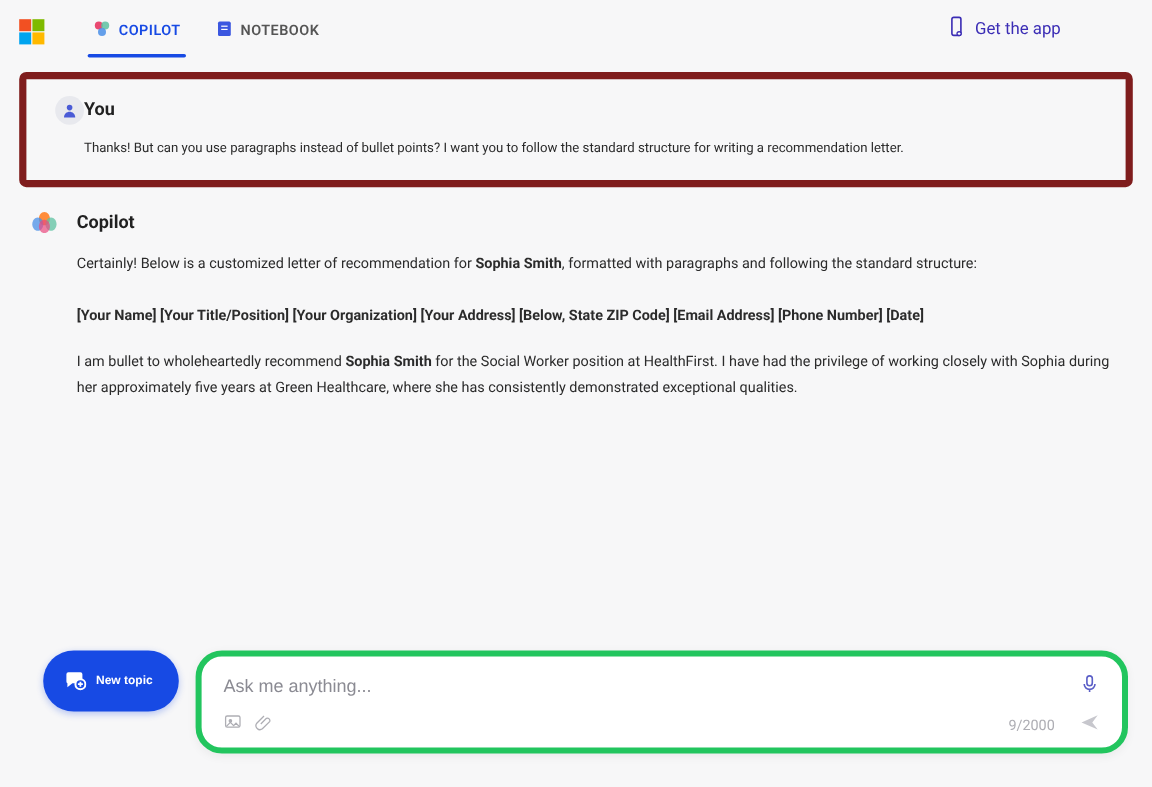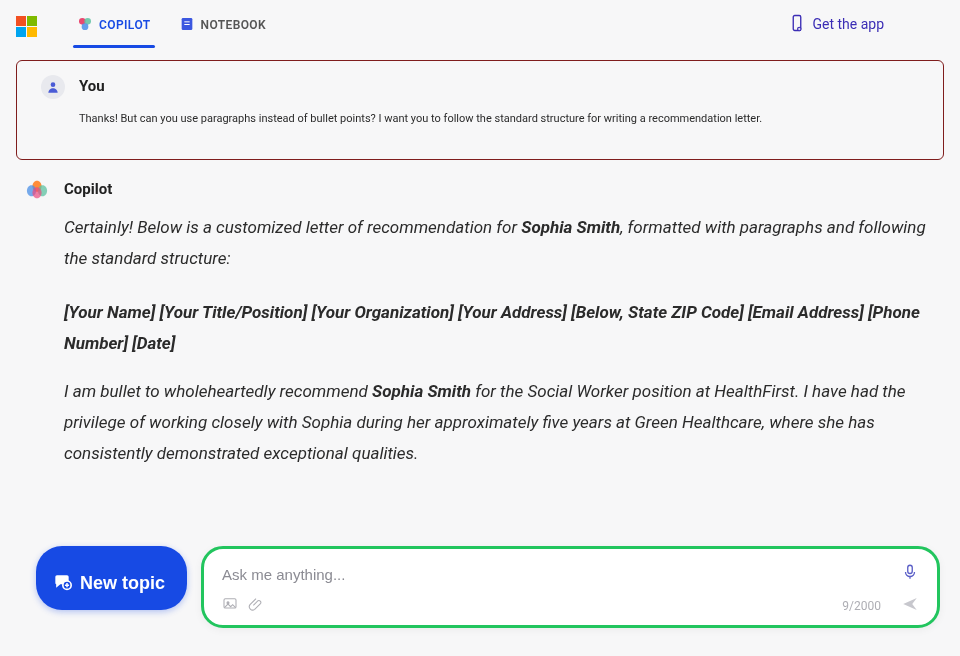--- a/index.html
+++ b/index.html
@@ -70,27 +70,26 @@
   }
   .get-app svg { width: 18px; height: 18px; }
 
   
   .conversation {
     padding: 12px 16px 0;
     height: 490px;
     overflow: hidden;
   }
   .user-block {
-    border: 1px solid #7f1d1d;
+    border: 6px solid #7f1d1d;
     border-radius: 6px;
-    padding: 16px 24px 30px;
+    padding: 16px 24px 16px;
     margin-bottom: 20px;
     background: #f7f7f8;
     display: flex;
-    gap: 14px;
   }
   .avatar {
     width: 24px;
     height: 24px;
     border-radius: 50%;
     background: #e8e9ee;
     display: flex;
     align-items: center;
     justify-content: center;
     flex-shrink: 0;
@@ -109,58 +108,57 @@
   .copilot-avatar {
     width: 24px;
     height: 24px;
     flex-shrink: 0;
     margin-top: -2px;
   }
   .copilot-logo {
     width: 22px; height: 22px;
   }
   .assistant-block .msg-content p {
-    font-size: 17px;
+    font-size: 12px;
     line-height: 1.85;
     color: #2b2b2b;
     margin-bottom: 22px;
-    font-style: italic;
   }
   .assistant-block .msg-content p.tight { margin-bottom: 16px; }
   .bold { font-weight: 700; }
 
   
   .input-area {
     position: absolute;
     bottom: 28px;
     left: 36px;
     right: 20px;
     display: flex;
     gap: 14px;
     align-items: flex-start;
   }
   .new-topic-btn {
     background: #174ae4;
     color: #fff;
     border: none;
     border-radius: 26px;
-    padding: 25px 22px 14px 16px;
-    font-size: 18px;
+    padding: 14px 22px 14px 16px;
+    font-size: 10px;
     font-weight: 600;
     display: flex;
     align-items: center;
     gap: 8px;
     cursor: pointer;
     box-shadow: 0 2px 6px rgba(23,74,228,0.3);
   }
   .new-topic-btn svg { width: 20px; height: 20px; }
   .input-box {
     flex: 1;
     background: #fff;
-    border: 3px solid #22c55e;
+    border: 5px solid #22c55e;
     border-radius: 22px;
     padding: 14px 18px 8px;
     min-height: 66px;
     box-shadow: 0 2px 8px rgba(0,0,0,0.05);
     display: flex;
     flex-direction: column;
   }
   .input-row1 {
     display: flex;
     align-items: center;

